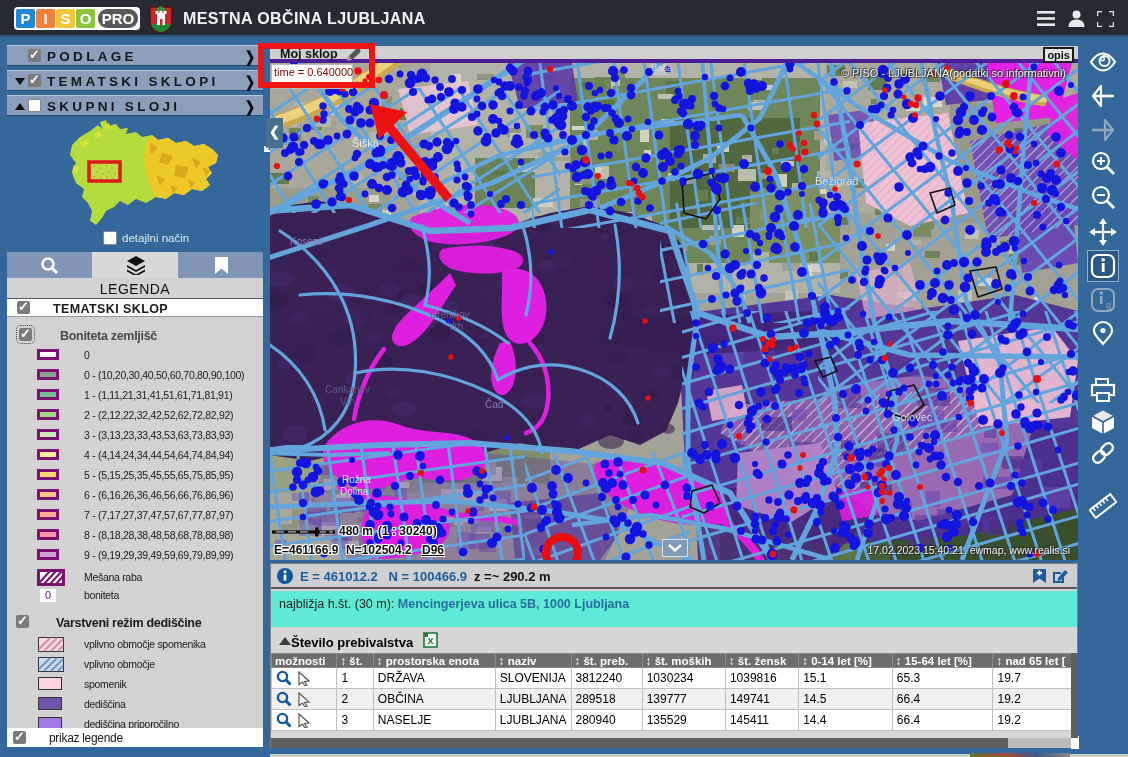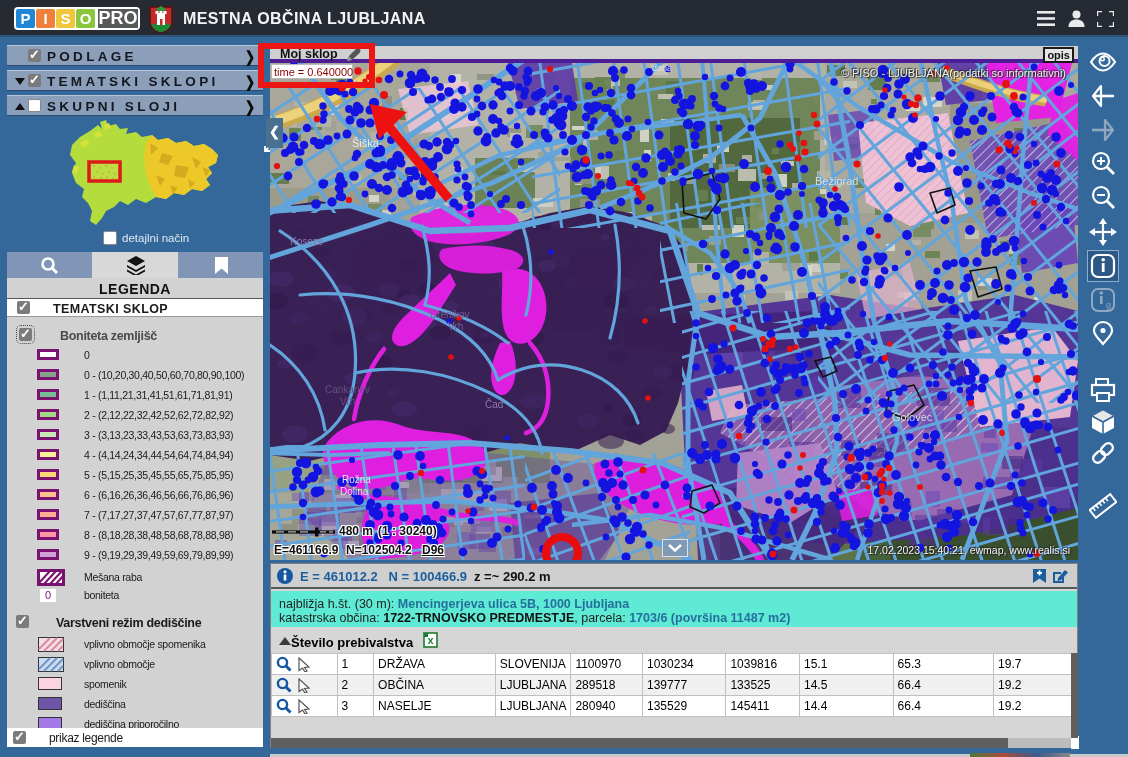--- a/index.html
+++ b/index.html
@@ -3,39 +3,39 @@
 <meta charset="utf-8">
 <style>
 * { margin:0; padding:0; box-sizing:border-box; }
 html,body { width:1128px; height:757px; overflow:hidden; }
 body { font-family:"Liberation Sans", sans-serif; background:#35689a; position:relative; }
 .abs { position:absolute; }
 
 #hdr { position:absolute; left:0; top:0; width:1128px; height:37px; background:#262b33; border-bottom:2px solid #30567e; }
 #logo { position:absolute; left:14px; top:7px; width:126px; height:23px; background:#fff; border-radius:4px; }
 .tile { position:absolute; top:2px; width:19px; height:19px; border-radius:2px; color:#fff; font-weight:bold; font-size:15px; text-align:center; line-height:19px; }
-#pro { position:absolute; left:84px; top:2px; width:40px; height:19px; background:#58595b; border-radius:0; font-weight:bold; font-size:18px; color:#fff; text-align:center; line-height:19px; }
+#pro { position:absolute; left:84px; top:2px; width:40px; height:19px; background:#58595b; border-radius:9px; font-weight:bold; font-size:15px; color:#fff; text-align:center; line-height:19px; }
 #title { position:absolute; left:183px; top:10px; color:#f2f4f6; font-weight:bold; font-size:16px; letter-spacing:0.4px; }
 
 .sbar { position:absolute; left:7px; width:256px; height:21px; background:#8b9fbb; border-top:1px solid #b9c6d8; border-bottom:1px solid #2a4a70; }
 .sbar .tri { position:absolute; left:8px; top:7px; width:0; height:0; }
 .tri.down { border-left:5px solid transparent; border-right:5px solid transparent; border-top:7px solid #111; }
 .tri.up { border-left:5px solid transparent; border-right:5px solid transparent; border-bottom:7px solid #111; }
 .cb { position:absolute; width:13px; height:13px; border-radius:2px; }
 .cb.on { background:#7b7b7b; }
 .cb.off { background:#fff; border:1px solid #888; }
 .cb.on:after { content:"\2713"; position:absolute; left:1px; top:-2px; color:#fff; font-size:13px; font-weight:bold; }
 .sbar .lbl { position:absolute; left:40px; top:3px; font-size:13.5px; font-weight:bold; color:#14181c; letter-spacing:3.3px; }
 .sbar .arr { position:absolute; right:8px; top:4px; font-size:12px; font-weight:bold; color:#0a0a0a; transform:scaleY(1.25); }
 
 .tab { position:absolute; top:252px; height:26px; background:#8196b6; }
 #tabs-active { background:#d8d8d8; }
 
 #legendarea { position:absolute; left:7px; top:278px; width:256px; height:450px; background:#d2d2d2; }
-#legtitle { position:absolute; left:0; top:0; width:100%; height:20px; text-align:center; font-weight:bold; font-size:14px; color:#111; padding-top:3px; letter-spacing:0.5px; }
+#legtitle { position:absolute; left:0; top:0; width:100%; height:20px; text-align:center; font-weight:normal; font-size:14px; color:#111; padding-top:3px; letter-spacing:0.5px; }
 .lrow { position:absolute; font-size:10.5px; letter-spacing:-0.3px; color:#1a1a1a; white-space:nowrap;margin-left:16px; }
 .swatch { position:absolute; left:30px; width:22px; height:11px; border:3px solid #7a1070; }
 .sw2 { position:absolute; left:31px; width:24px; height:13px; border:1px solid #333; }
 
 #bpanel { position:absolute; left:270px; top:563px; width:808px; height:185px; background:#d6d6d6; border:1px solid #808080; }
 #bphdr { position:absolute; left:0; top:0; width:100%; height:25px; background:#cfcfcf; border-bottom:2px solid #5a5a5a; }
 #bpwhite { position:absolute; left:0; top:27px; width:100%; height:36px; background:#5eead4; }
 table#dt { border-collapse:collapse; position:absolute; left:0px; top:89px; table-layout:fixed; font-size:12px; }
 #dt th { background:#6d6d6d; color:#fff; font-size:11.5px; font-weight:bold; text-align:left; padding:0 3px; height:14px; border:1px solid #8a8a8a; white-space:nowrap; overflow:hidden; }
 #dt td { border:1px solid #c0c0c0; padding:0 4px; height:21px; background:#fff; white-space:nowrap; overflow:hidden; }
@@ -2123,21 +2123,21 @@
     </svg>
 </div>
 <div id="mapbar">
     <span style="position:absolute;left:10px;top:1px;font-size:12.5px;font-weight:bold;color:#111">Moj sklop</span>
   <svg style="position:absolute;left:76px;top:2px" width="15" height="14" viewBox="0 0 15 14">
       <path d="M1,13 L3,8 L10,1 C11,0 13,0 14,1.5 C15,3 14,4.5 13,5.5 L6,12 Z" fill="#555"></path>
       <path d="M1,13 L3,8 L6,12 Z" fill="#999"></path>
     </svg>
   <div id="opis">opis</div>
 </div>
-<div class="abs" style="left:271px;top:64px;width:82px;height:15px;background:#fff;border:1px solid #bbb">
+<div class="abs" style="left:271px;top:64px;width:82px;height:25px;background:#fff;border:1px solid #bbb">
   <span style="position:absolute;left:2px;top:1px;font-size:11px;color:#8b0000;white-space:nowrap">time = 0.640000</span>
 </div>
 
 <div class="abs" style="left:258px;top:43px;width:117px;height:45px;border:6px solid #ee1515"></div>
 
 <svg class="abs" style="left:355px;top:95px" width="110" height="115" viewBox="0 0 110 115">
   <line x1="94" y1="104" x2="30" y2="27" stroke="#ee1111" stroke-width="9"></line>
   <path d="M15,9 L52,17 L24,44 Z" fill="#ee1111"></path>
 </svg>
 
@@ -2268,21 +2268,20 @@
         <rect x="5" y="4" width="5" height="1.8" fill="#fff"></rect>
         <rect x="6.6" y="2.4" width="1.8" height="5" fill="#fff"></rect>
       </svg>
     <svg style="position:absolute;right:8px;top:4px" width="17" height="16" viewBox="0 0 17 16">
         <path d="M1,4 L9,4 L9,6 L3,6 L3,13 L10,13 L10,9 L12,9 L12,15 L1,15 Z" fill="#1b5e9e"></path>
         <path d="M6,10 L13,2 L16,4.5 L9,12 L5.5,13 Z" fill="#1b5e9e"></path>
       </svg>
   </div>
   <div id="bpwhite">
     <div style="position:absolute;left:8px;top:6px;font-size:12.5px;color:#222">najbližja h.št. (30 m): <span style="color:#256f9c;font-weight:bold">Mencingerjeva ulica 5B, 1000 Ljubljana</span></div>
-    <div style="position:absolute;left:8px;top:20px;font-size:12.5px;color:#222">katastrska občina: <span style="font-weight:bold;color:#111">1722-TRNOVSKO PREDMESTJE</span>, parcela: <span style="color:#256f9c;font-weight:bold">1703/6 (površina 11487 m2)</span></div>
   </div>
   <div style="position:absolute;left:8px;top:73px;width:0;height:0;border-left:6px solid transparent;border-right:6px solid transparent;border-bottom:8px solid #3a3a3a"></div>
   <div style="position:absolute;left:20px;top:71px;font-size:13px;font-weight:bold;color:#000000">Število prebivalstva</div>
   <svg style="position:absolute;left:152px;top:68px" width="15" height="16" viewBox="0 0 15 16">
       <rect x="1" y="1" width="13" height="14" fill="#fff" stroke="#1e7a34" stroke-width="1.6"></rect>
       <text x="7.5" y="12" font-size="11" font-weight="bold" fill="#1e7a34" text-anchor="middle" font-family="Liberation Sans">x</text>
       <rect x="1" y="1" width="4" height="4" fill="#1e7a34"></rect>
     </svg>
   <table id="dt">
       <colgroup>
@@ -2292,49 +2291,61 @@
         <col style="width:64px">
         <col style="width:72px">
         <col style="width:84px">
         <col style="width:74px">
         <col style="width:95px">
         <col style="width:102px">
         <col style="width:84px">
       </colgroup>
       <tbody>
         <tr>
+          <th>možnosti</th>
+          <th>↕ št.</th>
+          <th>↕ prostorska enota</th>
+          <th>↕ naziv</th>
+          <th>↕ št. preb.</th>
+          <th>↕ št. moških</th>
+          <th>↕ št. žensk</th>
+          <th>↕ 0-14 let [%]</th>
+          <th>↕ 15-64 let [%]</th>
+          <th>↕ nad 65 let [</th>
+        </tr>
+        <tr>
           <td><svg width="16" height="16" viewBox="0 0 16 16" style="vertical-align:middle">
               <circle cx="6.5" cy="6.5" r="4.6" fill="none" stroke="#1457a0" stroke-width="2.4"></circle>
               <line x1="10" y1="10" x2="14.5" y2="14.5" stroke="#1457a0" stroke-width="3"></line>
             </svg><svg width="13" height="15" viewBox="0 0 13 15" style="vertical-align:middle;margin-left:6px">
               <path d="M1,1 L11,10 L6.5,10.5 L9,14 L7,15 L4.5,11 L1,13.5 Z" fill="#fff" stroke="#555" stroke-width="1.2"></path>
             </svg></td>
           <td>1</td>
           <td>DRŽAVA</td>
           <td>SLOVENIJA</td>
-          <td>1100970</td>
+          <td>3812240</td>
           <td>1030234</td>
           <td>1039816</td>
           <td>15.1</td>
           <td>65.3</td>
           <td>19.7</td>
         </tr>
         <tr class="alt">
           <td><svg width="16" height="16" viewBox="0 0 16 16" style="vertical-align:middle">
               <circle cx="6.5" cy="6.5" r="4.6" fill="none" stroke="#1457a0" stroke-width="2.4"></circle>
               <line x1="10" y1="10" x2="14.5" y2="14.5" stroke="#1457a0" stroke-width="3"></line>
             </svg><svg width="13" height="15" viewBox="0 0 13 15" style="vertical-align:middle;margin-left:6px">
               <path d="M1,1 L11,10 L6.5,10.5 L9,14 L7,15 L4.5,11 L1,13.5 Z" fill="#fff" stroke="#555" stroke-width="1.2"></path>
             </svg></td>
           <td>2</td>
           <td>OBČINA</td>
           <td>LJUBLJANA</td>
           <td>289518</td>
           <td>139777</td>
-          <td>133525</td>
+          <td>149741</td>
           <td>14.5</td>
           <td>66.4</td>
           <td>19.2</td>
         </tr>
         <tr>
           <td><svg width="16" height="16" viewBox="0 0 16 16" style="vertical-align:middle">
               <circle cx="6.5" cy="6.5" r="4.6" fill="none" stroke="#1457a0" stroke-width="2.4"></circle>
               <line x1="10" y1="10" x2="14.5" y2="14.5" stroke="#1457a0" stroke-width="3"></line>
             </svg><svg width="13" height="15" viewBox="0 0 13 15" style="vertical-align:middle;margin-left:6px">
               <path d="M1,1 L11,10 L6.5,10.5 L9,14 L7,15 L4.5,11 L1,13.5 Z" fill="#fff" stroke="#555" stroke-width="1.2"></path>

